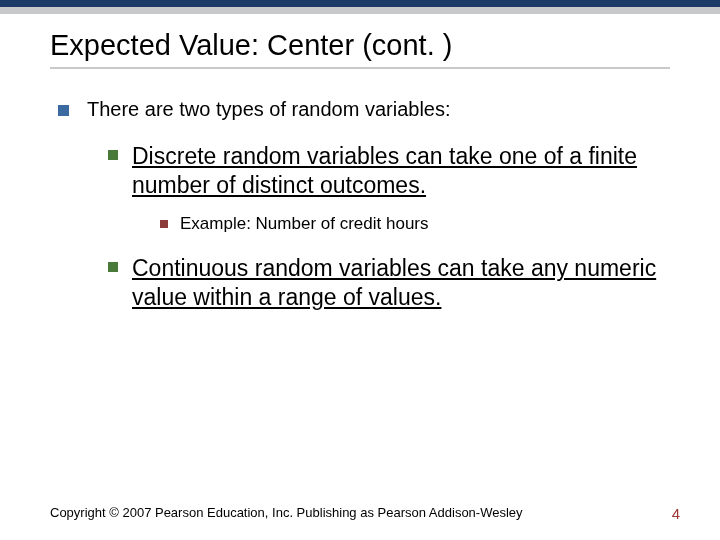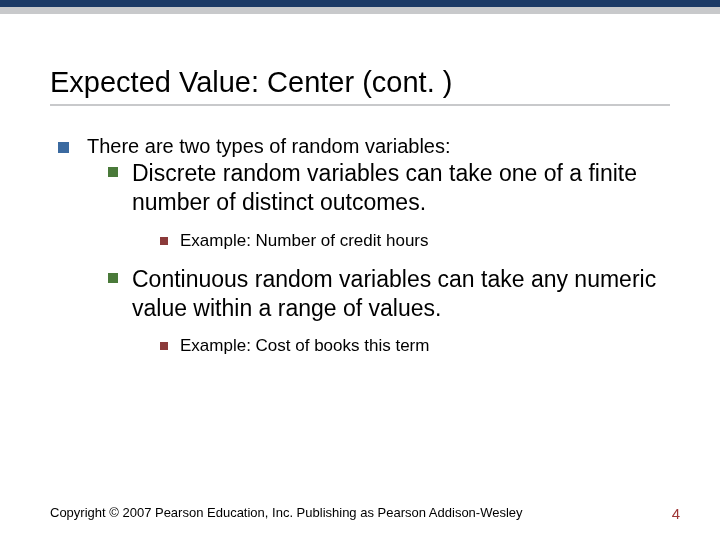--- a/index.html
+++ b/index.html
@@ -17,21 +17,21 @@
   }
   .stripe1 { height: 7px; background: #1c3a66; }
   .stripe2 { height: 7px; background: #c8c9cb; }
   .slide {
     padding: 0 50px;
     box-sizing: border-box;
   }
   .title {
     font-size: 29px;
     color: #000;
-    margin-top: 52px;
+    margin-top: 15px;
     margin-bottom: 5px;
     font-weight: normal;
   }
   .title-underline {
     height: 2px;
     background: #c8c9cb;
     margin-bottom: 28px;
   }
   .bullet-row {
     display: flex;
@@ -44,21 +44,22 @@
   .sq-l1 { width: 11px; height: 11px; background: #3b6aa0; margin-top: 8px; margin-right: 18px; margin-left: 8px;}
   .sq-l2 { width: 10px; height: 10px; background: #4a7a3a; margin-top: 8px; margin-right: 14px; }
   .sq-l3 { width: 8px; height: 8px; background: #8b3a3a; margin-top: 6px; margin-right: 12px; }
   .lvl1-text {
     font-size: 20px;
     color: #000;
     line-height: 1.25;
   }
   .lvl2 {
     margin-left: 58px;
-    margin-top: 0;
+    margin-top: 20px;
+    text-decoration: underline;
   }
   .lvl2-text {
     font-size: 23px;
     color: #000;
     line-height: 1.25;
   }
   .lvl3 {
     margin-left: 110px;
     margin-top: 14px;
     margin-bottom: 14px;
@@ -110,20 +111,16 @@
   <div class="bullet-row lvl3">
     <span class="sq sq-l3"></span>
     <span class="lvl3-text">Example: Number of credit hours</span>
   </div>
 
   <div class="bullet-row lvl2">
     <span class="sq sq-l2"></span>
     <span class="lvl2-text">Continuous random variables can take any numeric value within a range of values.</span>
   </div>
 
-  <div class="bullet-row lvl3">
-    <span class="sq sq-l3"></span>
-    <span class="lvl3-text">Example: Cost of books this term</span>
-  </div>
 </div>
 
 <div class="footer">Copyright © 2007 Pearson Education, Inc. Publishing as Pearson Addison-Wesley</div>
 <div class="pagenum">4</div>
 
 </body></html>

